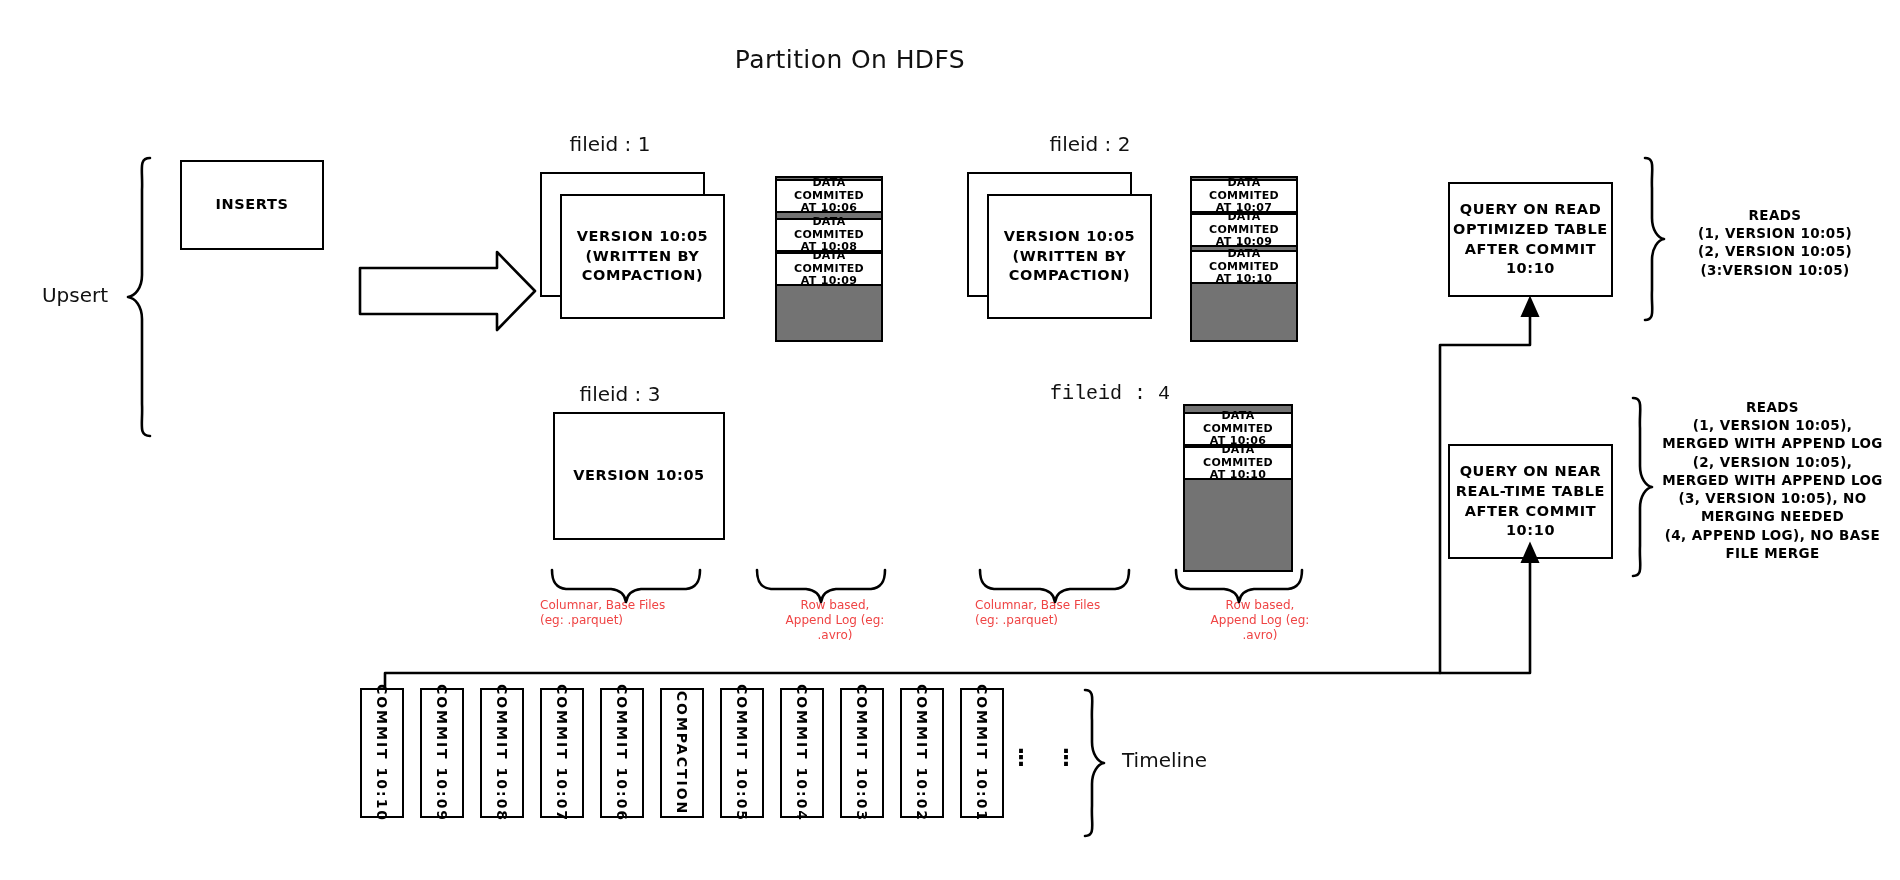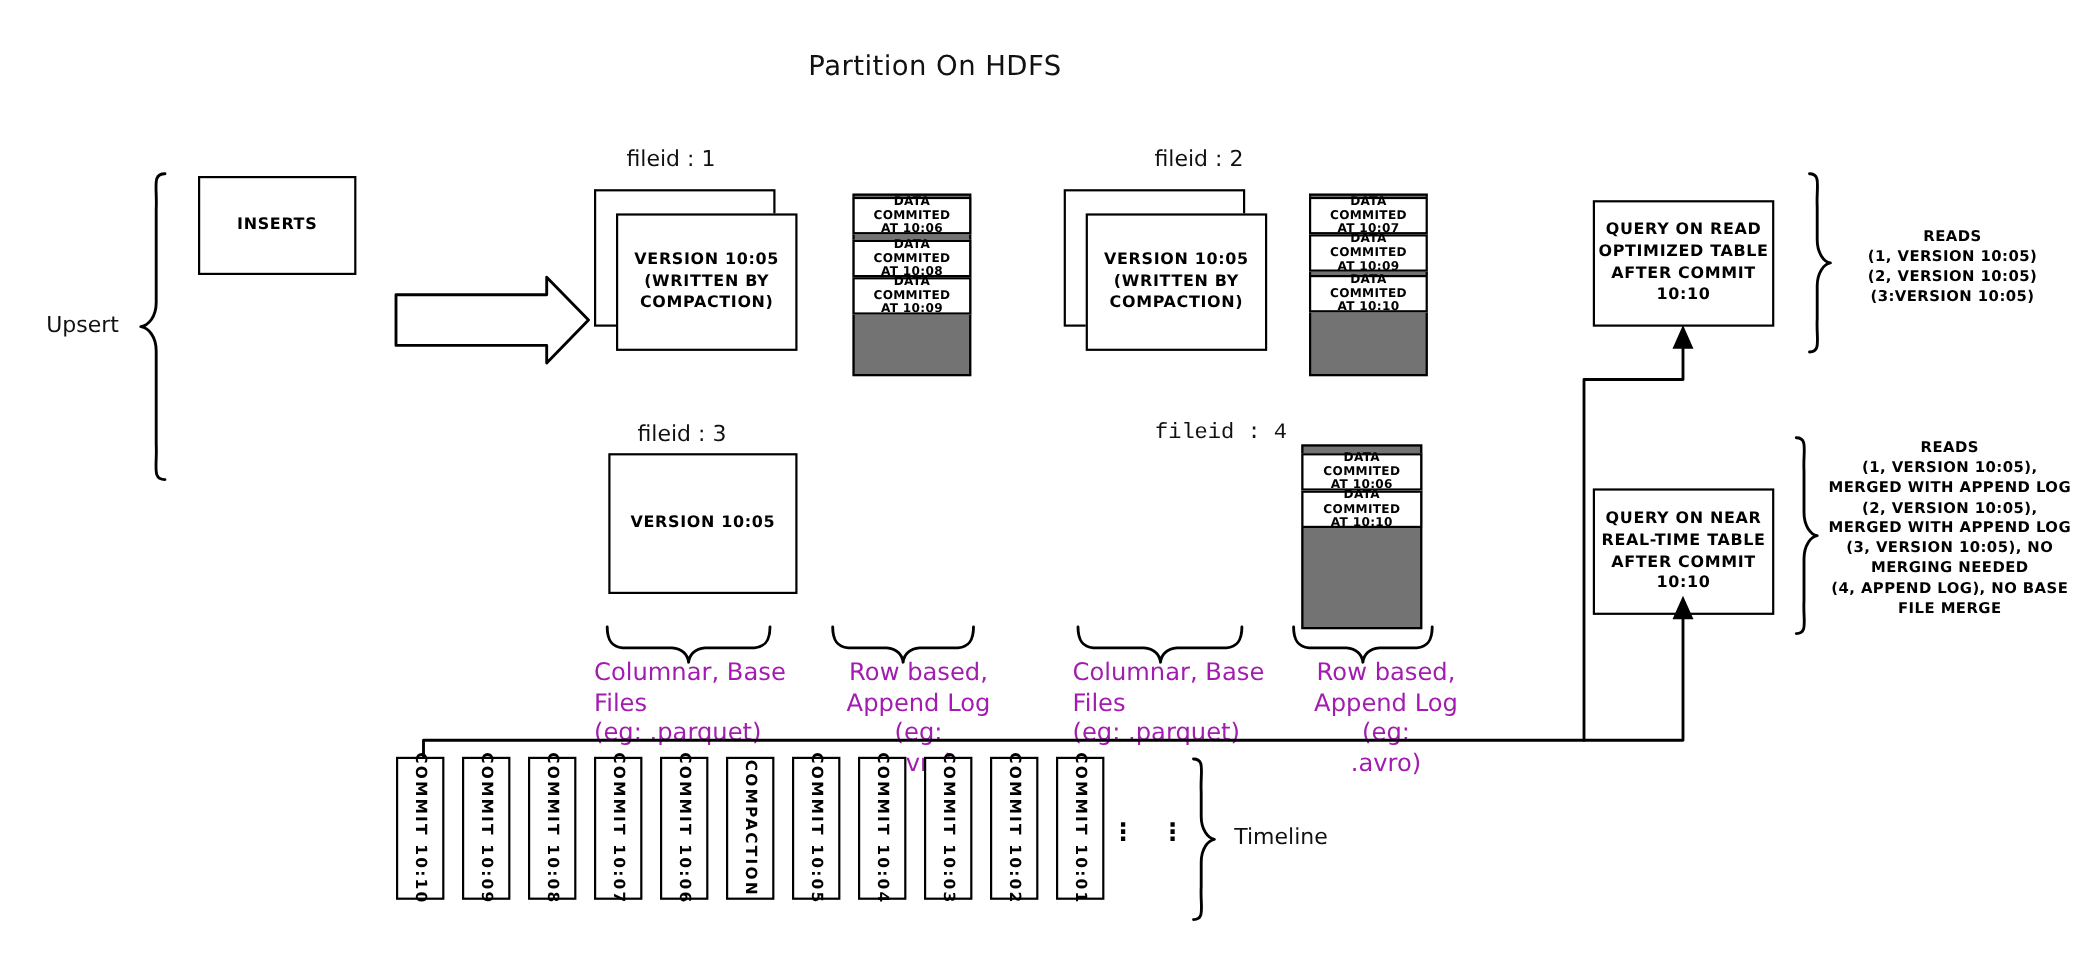--- a/index.html
+++ b/index.html
@@ -15,21 +15,21 @@
     font-family:"DejaVu Sans", sans-serif;
     font-size:25px;letter-spacing:.4px;color:#111;
     text-align:center;white-space:nowrap;
   }
   .thin{            
     font-family:"DejaVu Sans", sans-serif;
     font-size:20px;color:#111;text-align:center;white-space:nowrap;
   }
   .thin-sm{
     font-family:"DejaVu Sans", sans-serif;
-    font-size:22px;color:#a21caf;line-height:1.25;text-align:center;
+    font-size:12px;color:#ef4444;line-height:1.25;text-align:center;
   }
   .bold{            
     font-family:"DejaVu Sans", sans-serif;
     font-weight:700;font-size:14.5px;letter-spacing:.6px;
     color:#000;line-height:1.35;text-align:center;
   }
   .bold-xs{
     font-family:"DejaVu Sans", sans-serif;
     font-weight:700;font-size:11px;letter-spacing:.3px;
     color:#000;line-height:1.18;text-align:center;

